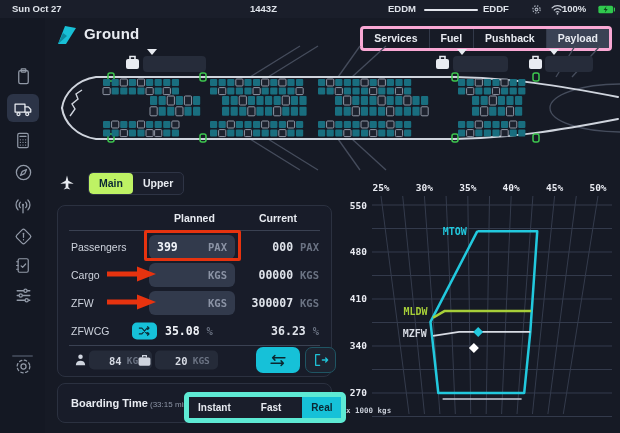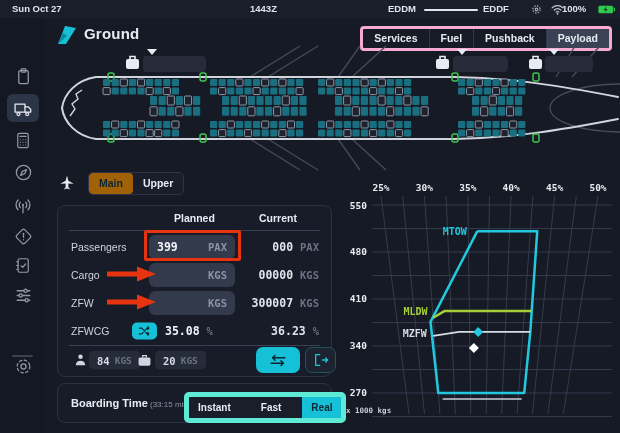--- a/index.html
+++ b/index.html
@@ -24,21 +24,21 @@
   .side-item{position:absolute;left:7px;width:32px;height:28px;border-radius:6px;
              display:flex;align-items:center;justify-content:center;}
   .side-item.active{background:#2c3447;}
   .side-item svg{stroke:#929aa8;fill:none;stroke-width:1.6;stroke-linecap:round;stroke-linejoin:round;}
   .side-item.active svg{stroke:#e9ecf2;}
   #side-divider{position:absolute;left:12px;top:337px;width:21px;height:2px;background:#3a4150;border-radius:1px;}
   
   #deck-tabs{position:absolute;left:88px;top:172px;height:21px;display:flex;border:1px solid #2e3445;
              border-radius:5px;overflow:hidden;background:#1a1e2b;}
   #deck-tabs .seg{padding:0 10px;line-height:21px;font-size:10.5px;font-weight:bold;cursor:pointer;}
-  #deck-tabs .seg.active{background:#a16207;color:#0a2733;border-radius:4px;}
+  #deck-tabs .seg.active{background:#bef264;color:#0a2733;border-radius:4px;}
   
   .panel{position:absolute;background:#181c29;border:1px solid #2b3140;border-radius:8px;}
   #payload-panel{left:57px;top:205px;width:273px;height:170px;}
   .col-hdr{position:absolute;top:6px;font-size:10.5px;font-weight:bold;color:#e8ebf1;}
   #hdr-underline{position:absolute;left:11px;top:24px;width:251px;height:1px;background:#3a4152;}
   .row-label{position:absolute;left:13px;font-size:10.5px;color:#ced3dd;transform:translateY(-50%);}
   .inbox{position:absolute;left:91px;width:86px;height:24px;background:#323a4c;border-radius:6px;
          transform:translateY(-50%);display:flex;align-items:center;}
   .inbox input{flex:1;min-width:0;background:transparent;border:none;outline:none;color:#f0f3f8;
                font-family:"DejaVu Sans Mono",monospace;font-size:11.5px;font-weight:bold;padding:0 0 0 8px;}
@@ -48,21 +48,21 @@
        font-size:11.5px;font-weight:bold;white-space:nowrap;}
   .cur .cv{color:#dfe3ea;} .cur .cu{color:#6b7383;font-size:10.5px;}
   .pv{position:absolute;transform:translateY(-50%);font-family:"DejaVu Sans Mono",monospace;
       font-size:11.5px;font-weight:bold;color:#f0f3f8;white-space:nowrap;}
   .pv .cu{color:#6b7383;font-size:10.5px;}
   #zfwcg-btn{position:absolute;left:74px;top:125px;transform:translateY(-50%);width:25px;height:17px;
              background:#16c1d8;border:none;border-radius:5px;display:flex;align-items:center;justify-content:center;cursor:pointer;}
   #pp-divider{position:absolute;left:11px;top:139px;width:251px;height:1px;background:#3a4152;}
   .wbox{position:absolute;transform:translateY(-50%);height:19px;background:#252b39;border-radius:5px;
         display:flex;align-items:center;font-family:"DejaVu Sans Mono",monospace;font-weight:bold;}
-  .wbox .v{color:#d7dbe4;font-size:10.5px;padding:0 5px 0 8px;}
+  .wbox .v{color:#d7dbe4;font-size:10.5px;padding:0 5px 0 20px;}
   .wbox .u{color:#6b7383;font-size:9.5px;padding-right:8px;}
   .actbtn{position:absolute;transform:translateY(-50%);height:26px;border-radius:7px;border:none;
           display:flex;align-items:center;justify-content:center;cursor:pointer;}
   #swap-btn{left:198px;width:44px;background:#16c1d8;}
   #deboard-btn{left:247px;width:31px;background:#1d2330;border:1px solid #1f5563;}
   
   #boarding-panel{left:57px;top:383px;width:273px;height:38px;}
   #boarding-label{position:absolute;left:13px;top:19px;transform:translateY(-50%);font-size:11px;font-weight:bold;}
   #boarding-duration{position:absolute;left:92px;top:20px;transform:translateY(-50%);font-size:8px;color:#8d95a6;}
   #boarding-modes{position:absolute;left:126px;top:8px;height:21px;display:flex;border:5px solid #5eead4;

